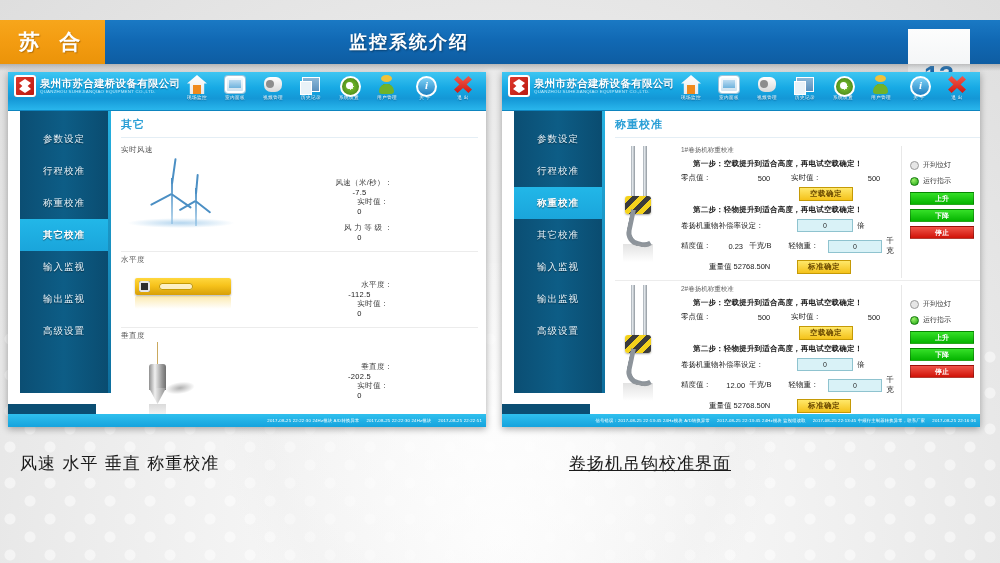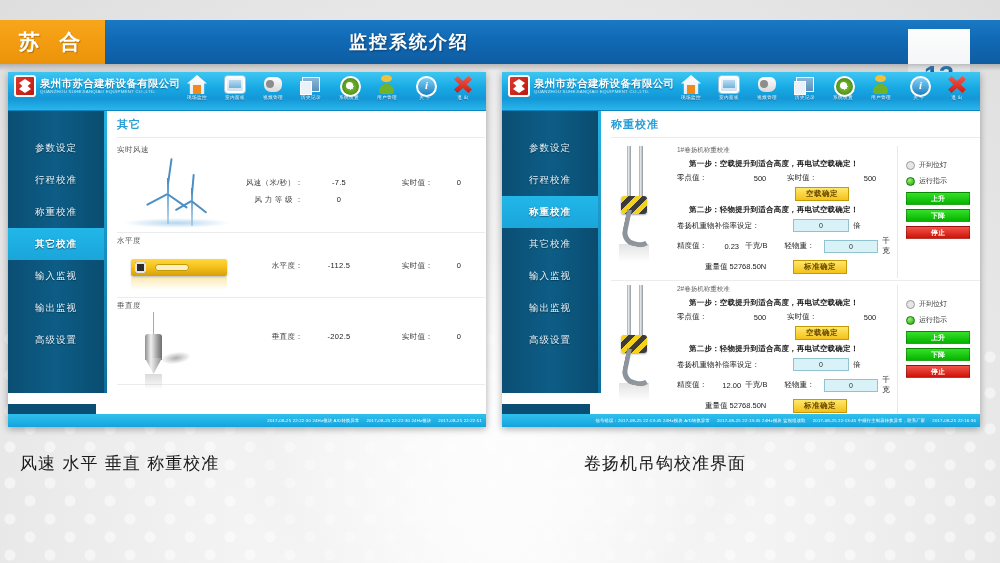--- a/index.html
+++ b/index.html
@@ -114,23 +114,24 @@
   .ic-user:after{content:"";position:absolute;left:-2px;top:9px;width:15px;height:10px;border-radius:7px 7px 3px 3px;background:#6fb32b;}
   .ic-info{position:absolute;left:1px;top:1px;width:17px;height:17px;border-radius:50%;background:linear-gradient(#7fd2f7,#1d7fc0);border:2px solid #ffffff;}
   .ic-info:after{content:"i";position:absolute;inset:0;color:#ffffff;font-style:italic;font-weight:bold;font-size:11px;text-align:center;line-height:15px;font-family:"Liberation Serif",serif;}
   .ic-exit{position:absolute;inset:1px;background:#ffffff;
     clip-path:polygon(20% 0,50% 30%,80% 0,100% 20%,70% 50%,100% 80%,80% 100%,50% 70%,20% 100%,0 80%,30% 50%,0 20%);
     background:linear-gradient(#f25a4c,#cf1a12);}
 
   
   .app-body{position:relative;height:282px;display:flex;background:#ffffff;}
   .side{
-    width:96px;flex:none;
+    width:88px;flex:none;
     background:linear-gradient(to right,#0b4e73 0%,#0d5d86 50%,#0a4c70 100%);
-    padding-top:21px;
+    padding-top:12px;
+    margin-left:12px;
   }
   .side-item{
     height:32px;display:flex;align-items:center;justify-content:center;
     color:#eaf6fd;font-size:9.5px;letter-spacing:1px;cursor:pointer;
     text-shadow:0 1px 1px rgba(0,0,0,.5);
   }
   .side-item.active{
     background:linear-gradient(to bottom,#22b7e8,#1aa5db);
     color:#ffffff;font-weight:bold;
   }
@@ -141,21 +142,21 @@
     color:#2a9fd6;font-size:11px;font-weight:bold;letter-spacing:1px;
     padding-bottom:5px;border-bottom:1px solid #e4eef5;margin-bottom:4px;
   }
 
   
   .sec{position:relative;border-bottom:1px solid #ececec;padding:3px 0 2px 0;}
   .sec-label{font-size:7.5px;color:#555555;letter-spacing:.5px;margin-bottom:1px;}
   .sec-row{display:flex;align-items:flex-start;}
   .sec-art{width:120px;flex:none;position:relative;}
   .sec-fields{flex:1;padding-top:22px;}
-  .fld{display:flex;align-items:flex-start;font-size:7.5px;color:#3b3b3b;margin-bottom:7px;letter-spacing:.3px;}
+  .fld{display:flex;align-items:center;font-size:7.5px;color:#3b3b3b;margin-bottom:7px;letter-spacing:.3px;flex-direction:column;}
   .fld .k{width:66px;text-align:right;white-space:nowrap;}
   .fld .v{width:72px;text-align:center;color:#222222;}
   .fld .k2{width:58px;text-align:right;white-space:nowrap;}
   .fld .v2{width:52px;text-align:center;color:#222222;}
 
   
   .art-wind{height:74px;position:relative;}
   .turb{position:absolute;}
   .turb .mast{position:absolute;width:1.6px;background:linear-gradient(to bottom,#4b8fc4,#bcd9ee);}
   .turb .bl{position:absolute;width:1.6px;background:#4b8fc4;transform-origin:bottom center;border-radius:1px;}
@@ -239,21 +240,21 @@
   .statusbar span{font-size:4.3px;color:#ffffff;white-space:nowrap;letter-spacing:.2px;}
   .statusbar .seg{margin-left:7px;}
   .sb-left{position:absolute;left:0;bottom:13px;width:88px;height:10px;background:#0b4e73;}
 
   
   .cap{
     position:absolute;top:452px;font-size:17px;color:#1a1a1a;letter-spacing:1px;
     font-family:"DejaVu Serif","Liberation Serif",serif;
   }
   .cap.l{left:20px;}
-  .cap.r{left:584px;}
+  .cap.r{left:569px;text-decoration:underline;}
 </style>
 </head>
 <body>
 
 <div class="honeycomb"></div>
 <div class="globe"></div>
 
 <div class="titlebar">
   <div class="tb-blue"></div>
   <div class="tb-orange">

